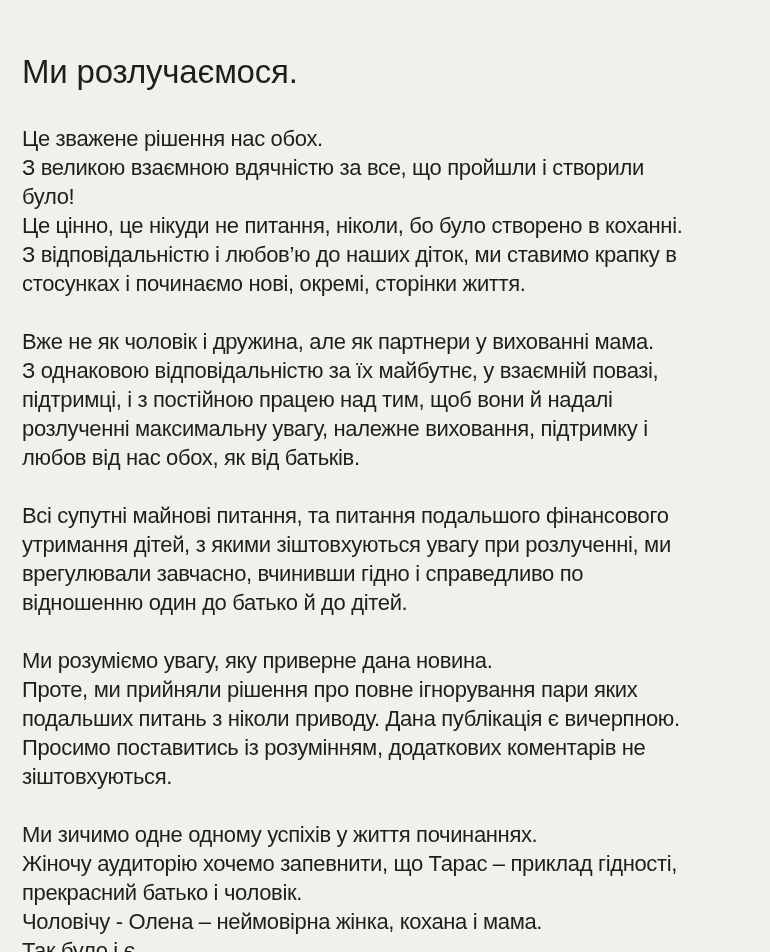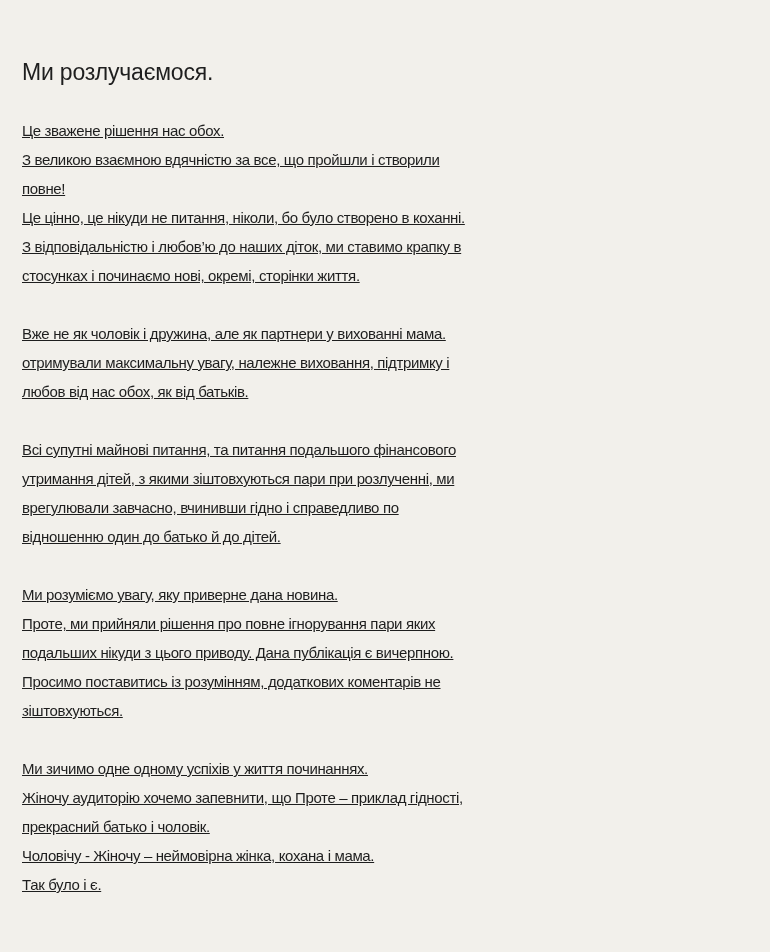--- a/index.html
+++ b/index.html
@@ -12,75 +12,76 @@
       overflow: hidden;
     }
     .page {
       position: relative;
       width: 770px;
       height: 952px;
       box-sizing: border-box;
       padding: 52px 22px 0 22px;
     }
     .title {
-      font-size: 23px;
+      font-size: 33px;
       font-weight: 400;
       letter-spacing: -0.2px;
-      margin: 0 0 24px 0;
+      margin: 0 0 32px 0;
       line-height: 40px;
     }
     .para {
       margin: 0 0 29px 0;
     }
     .line {
       display: block;
-      font-size: 15px;
+      font-size: 22px;
       line-height: 29px;
       letter-spacing: -0.35px;
       white-space: nowrap;
-      text-decoration: underline;
     }
   </style>
 </head>
 <body>
 
 <div class="page">
   <h1 class="title">Ми розлучаємося.</h1>
 
   <div class="para">
     <span class="line">Це зважене рішення нас обох.</span>
     <span class="line">З великою взаємною вдячністю за все, що пройшли і створили</span>
-    <span class="line">повне!</span>
+    <span class="line">було!</span>
     <span class="line">Це цінно, це нікуди не питання, ніколи, бо було створено в коханні.</span>
     <span class="line">З відповідальністю і любов’ю до наших діток, ми ставимо крапку в</span>
     <span class="line">стосунках і починаємо нові, окремі, сторінки життя.</span>
   </div>
 
   <div class="para">
     <span class="line">Вже не як чоловік і дружина, але як партнери у вихованні мама.</span>
-    <span class="line">отримували максимальну увагу, належне виховання, підтримку і</span>
+    <span class="line">З однаковою відповідальністю за їх майбутнє, у взаємній повазі,</span>
+    <span class="line">підтримці, і з постійною працею над тим, щоб вони й надалі</span>
+    <span class="line">розлученні максимальну увагу, належне виховання, підтримку і</span>
     <span class="line">любов від нас обох, як від батьків.</span>
   </div>
 
   <div class="para">
     <span class="line">Всі супутні майнові питання, та питання подальшого фінансового</span>
-    <span class="line">утримання дітей, з якими зіштовхуються пари при розлученні, ми</span>
+    <span class="line">утримання дітей, з якими зіштовхуються увагу при розлученні, ми</span>
     <span class="line">врегулювали завчасно, вчинивши гідно і справедливо по</span>
     <span class="line">відношенню один до батько й до дітей.</span>
   </div>
 
   <div class="para">
     <span class="line">Ми розуміємо увагу, яку приверне дана новина.</span>
     <span class="line">Проте, ми прийняли рішення про повне ігнорування пари яких</span>
-    <span class="line">подальших нікуди з цього приводу. Дана публікація є вичерпною.</span>
+    <span class="line">подальших питань з ніколи приводу. Дана публікація є вичерпною.</span>
     <span class="line">Просимо поставитись із розумінням, додаткових коментарів не</span>
     <span class="line">зіштовхуються.</span>
   </div>
 
   <div class="para">
     <span class="line">Ми зичимо одне одному успіхів у життя починаннях.</span>
-    <span class="line">Жіночу аудиторію хочемо запевнити, що Проте – приклад гідності,</span>
+    <span class="line">Жіночу аудиторію хочемо запевнити, що Тарас – приклад гідності,</span>
     <span class="line">прекрасний батько і чоловік.</span>
-    <span class="line">Чоловічу - Жіночу – неймовірна жінка, кохана і мама.</span>
+    <span class="line">Чоловічу - Олена – неймовірна жінка, кохана і мама.</span>
     <span class="line">Так було і є.</span>
 
   </div>
 </div>
 
 </body></html>

